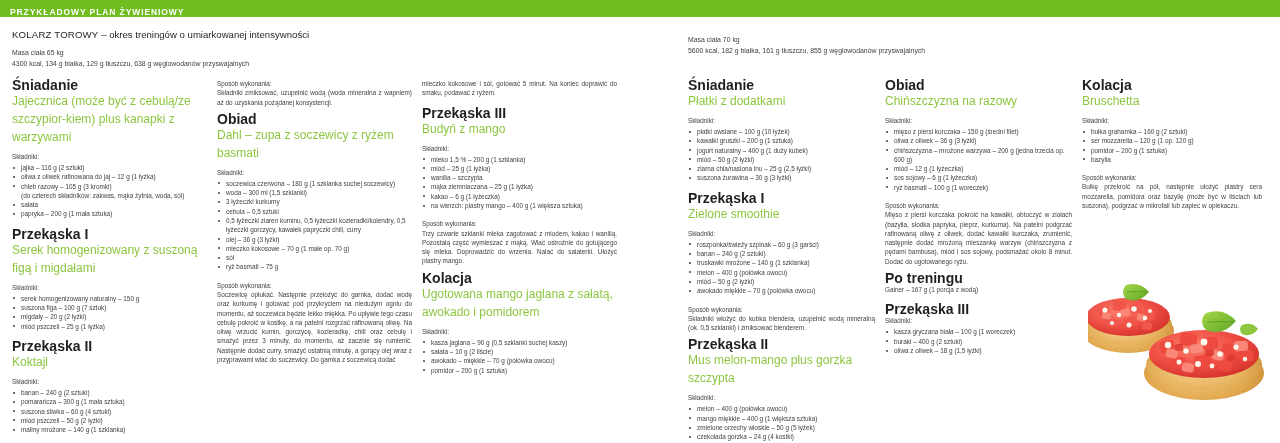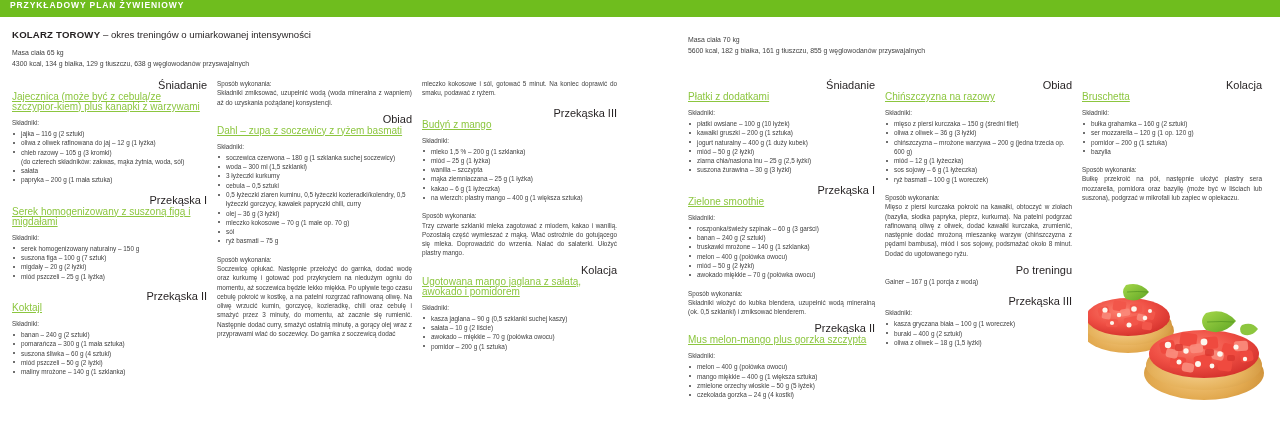--- a/index.html
+++ b/index.html
@@ -15,21 +15,21 @@
     color: #231f20;
     overflow: hidden;
     position: relative;
   }
 
   
   .banner {
     height: 17px;
     background: #6fbd1e;
     display: flex;
-    align-items: flex-start;
+    align-items: flex-end;
     padding: 0 0 0 10px;
     box-sizing: border-box;
   }
   .banner-title {
     font-size: 8.5px;
     font-weight: bold;
     letter-spacing: 0.9px;
     color: #ffffff;
     white-space: nowrap;
     text-transform: uppercase;
@@ -53,21 +53,21 @@
   .plan-head {
     padding-top: 11px;
   }
   .plan-title {
     font-size: 9.6px;
     line-height: 13px;
     color: #231f20;
     white-space: nowrap;
   }
   .plan-title .strong {
-    font-weight: bold;
+    font-weight: normal;
     letter-spacing: 0.2px;
   }
   .plan-mass {
     font-size: 6.9px;
     line-height: 10.5px;
     color: #3f3f3f;
     margin-top: 7px;
   }
   .plan-macros {
     font-size: 6.9px;
@@ -88,33 +88,31 @@
     box-sizing: border-box;
     padding-right: 10px;
   }
   .plan-left  .col { width: 205px; }
   .plan-right .col { width: 197px; }
   .plan-right .col:last-child { width: 190px; }
 
   
   .meal { margin-bottom: 9px; }
   .meal-name {
-    font-size: 11px;
-    font-weight: normal;
+    font-size: 14px;
+    font-weight: bold;
     line-height: 12px;
     color: #231f20;
     margin: 0 0 1px 0;
-    text-align: right;
   }
   .meal-dish {
-    font-size: 10px;
-    line-height: 10px;
+    font-size: 12px;
+    line-height: 18px;
     color: #8cc63f;
     margin: 0 0 6px 0;
-    text-decoration: underline;
   }
   .sk-label {
     font-size: 6.3px;
     line-height: 9px;
     color: #3f3f3f;
     margin: 0 0 2px 0;
   }
   ul.ing {
     list-style: none;
     margin: 0 0 6px 0;

